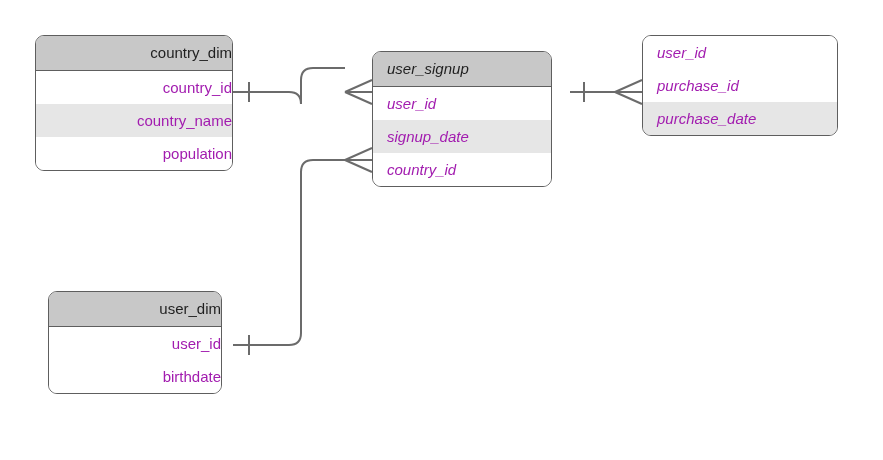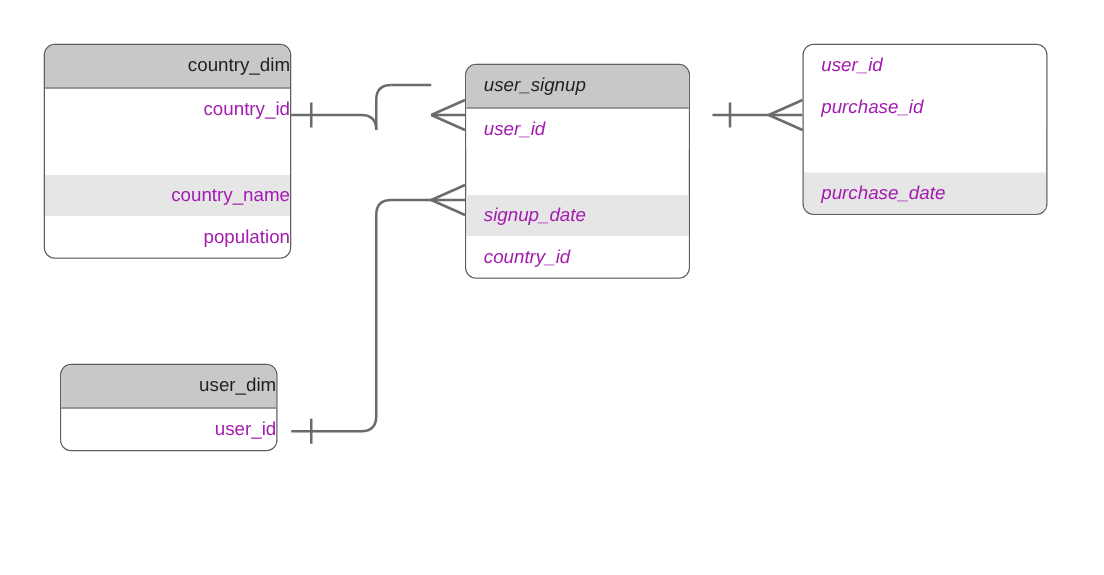--- a/index.html
+++ b/index.html
@@ -53,21 +53,20 @@
     height: 33px;
     line-height: 33px;
     font-size: 15px;
     color: #a21caf;
     background: #ffffff;
     white-space: nowrap;
     overflow: hidden;
   }
   .entity-field.alt {
     background: #e6e6e6;
-    margin-top: 36px;
   }
   
   .entity.center .entity-title,
   .entity.center .entity-field {
     text-align: right;
     font-style: normal;
     padding-left: 20px;
   }
   
   .entity.leftital .entity-title,
@@ -145,15 +144,16 @@
 
   <div class="entity leftital" style="left:642px; top:35px; width:196px;">
     <div class="entity-field">user_id</div>
     <div class="entity-field">purchase_id</div>
     <div class="entity-field alt">purchase_date</div>
   </div>
 
   <div class="entity center" style="left:48px; top:291px; width:174px;">
     <div class="entity-title">user_dim</div>
     <div class="entity-field">user_id</div>
+    <div class="entity-field">birthdate</div>
   </div>
 
 </div>
 
 </body></html>

